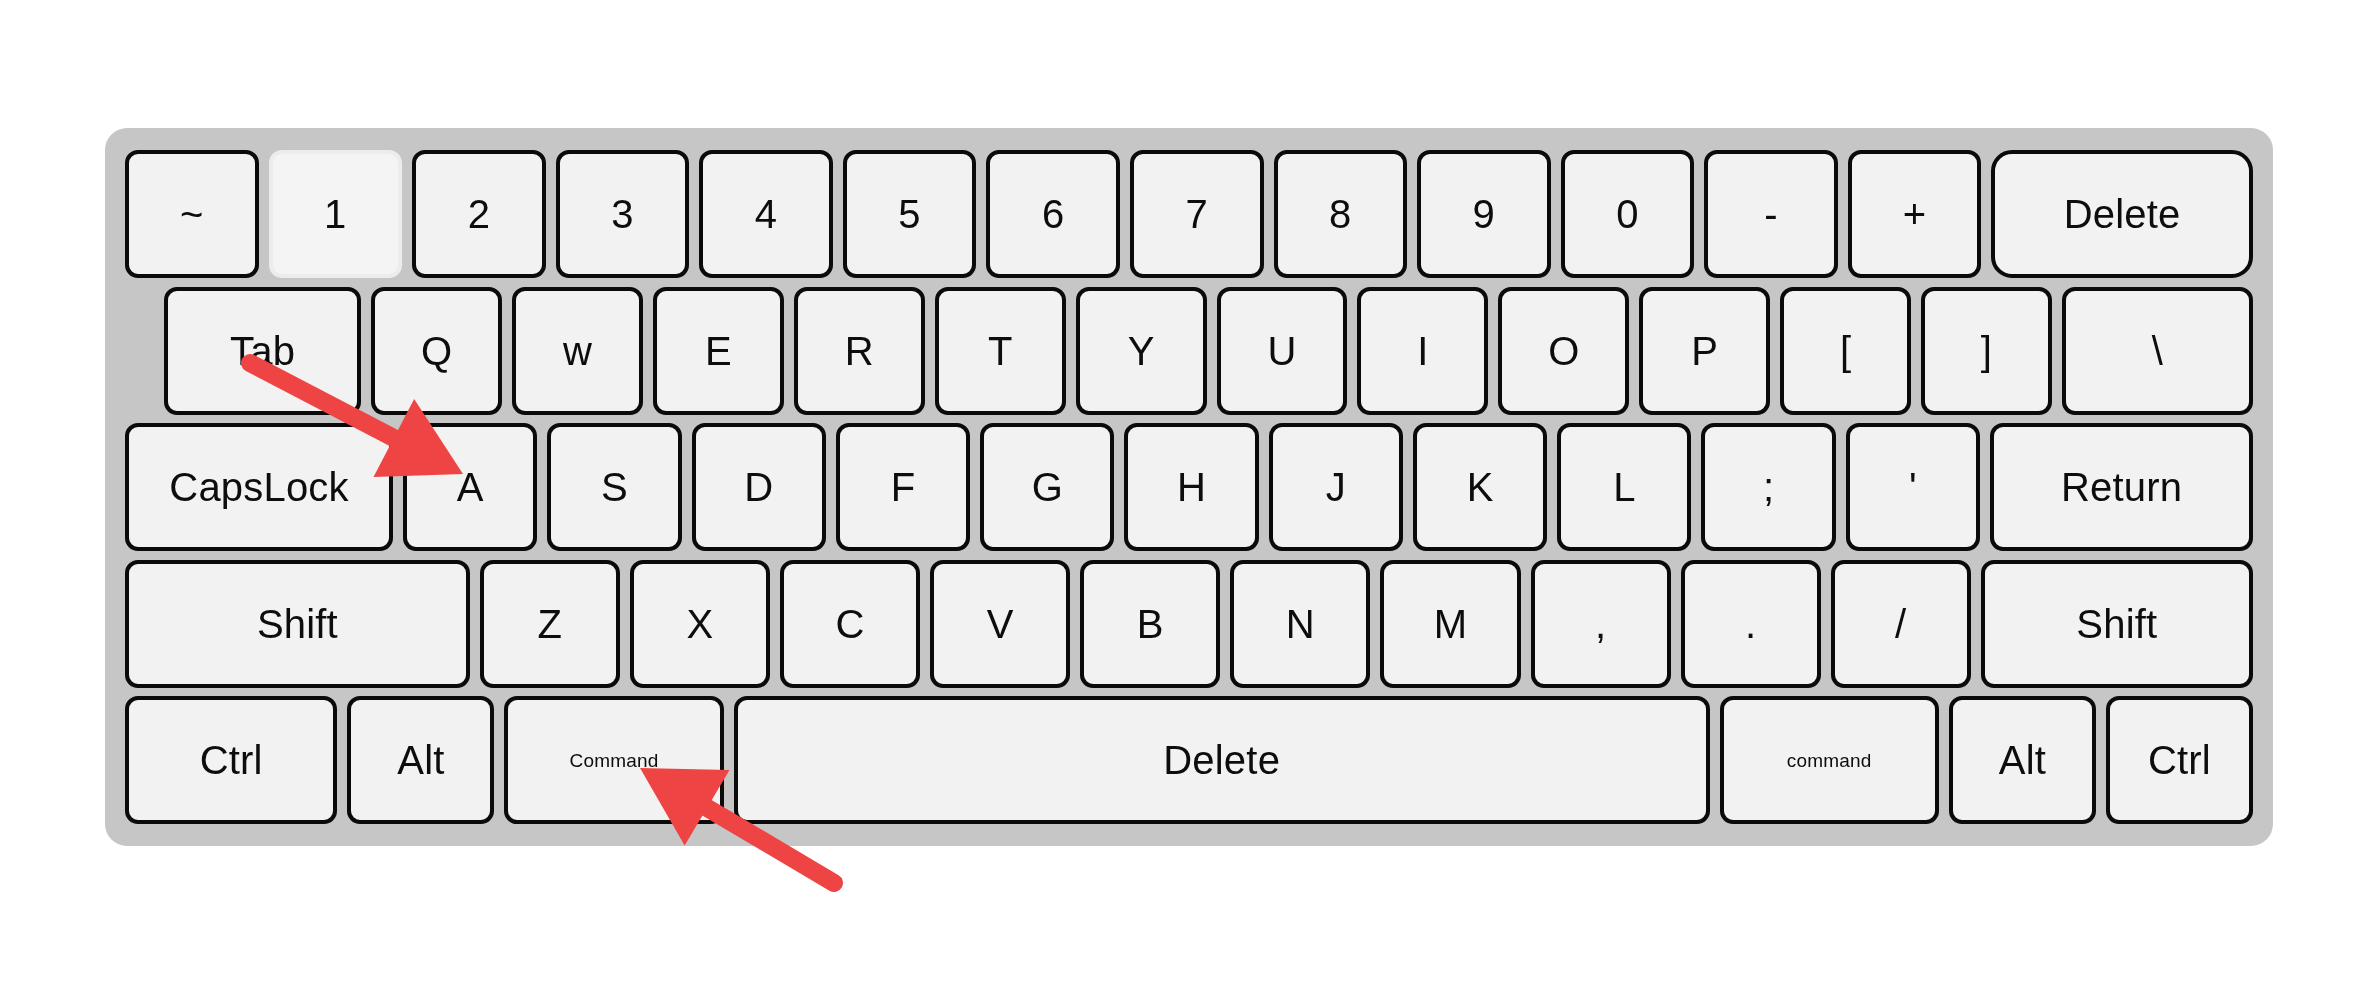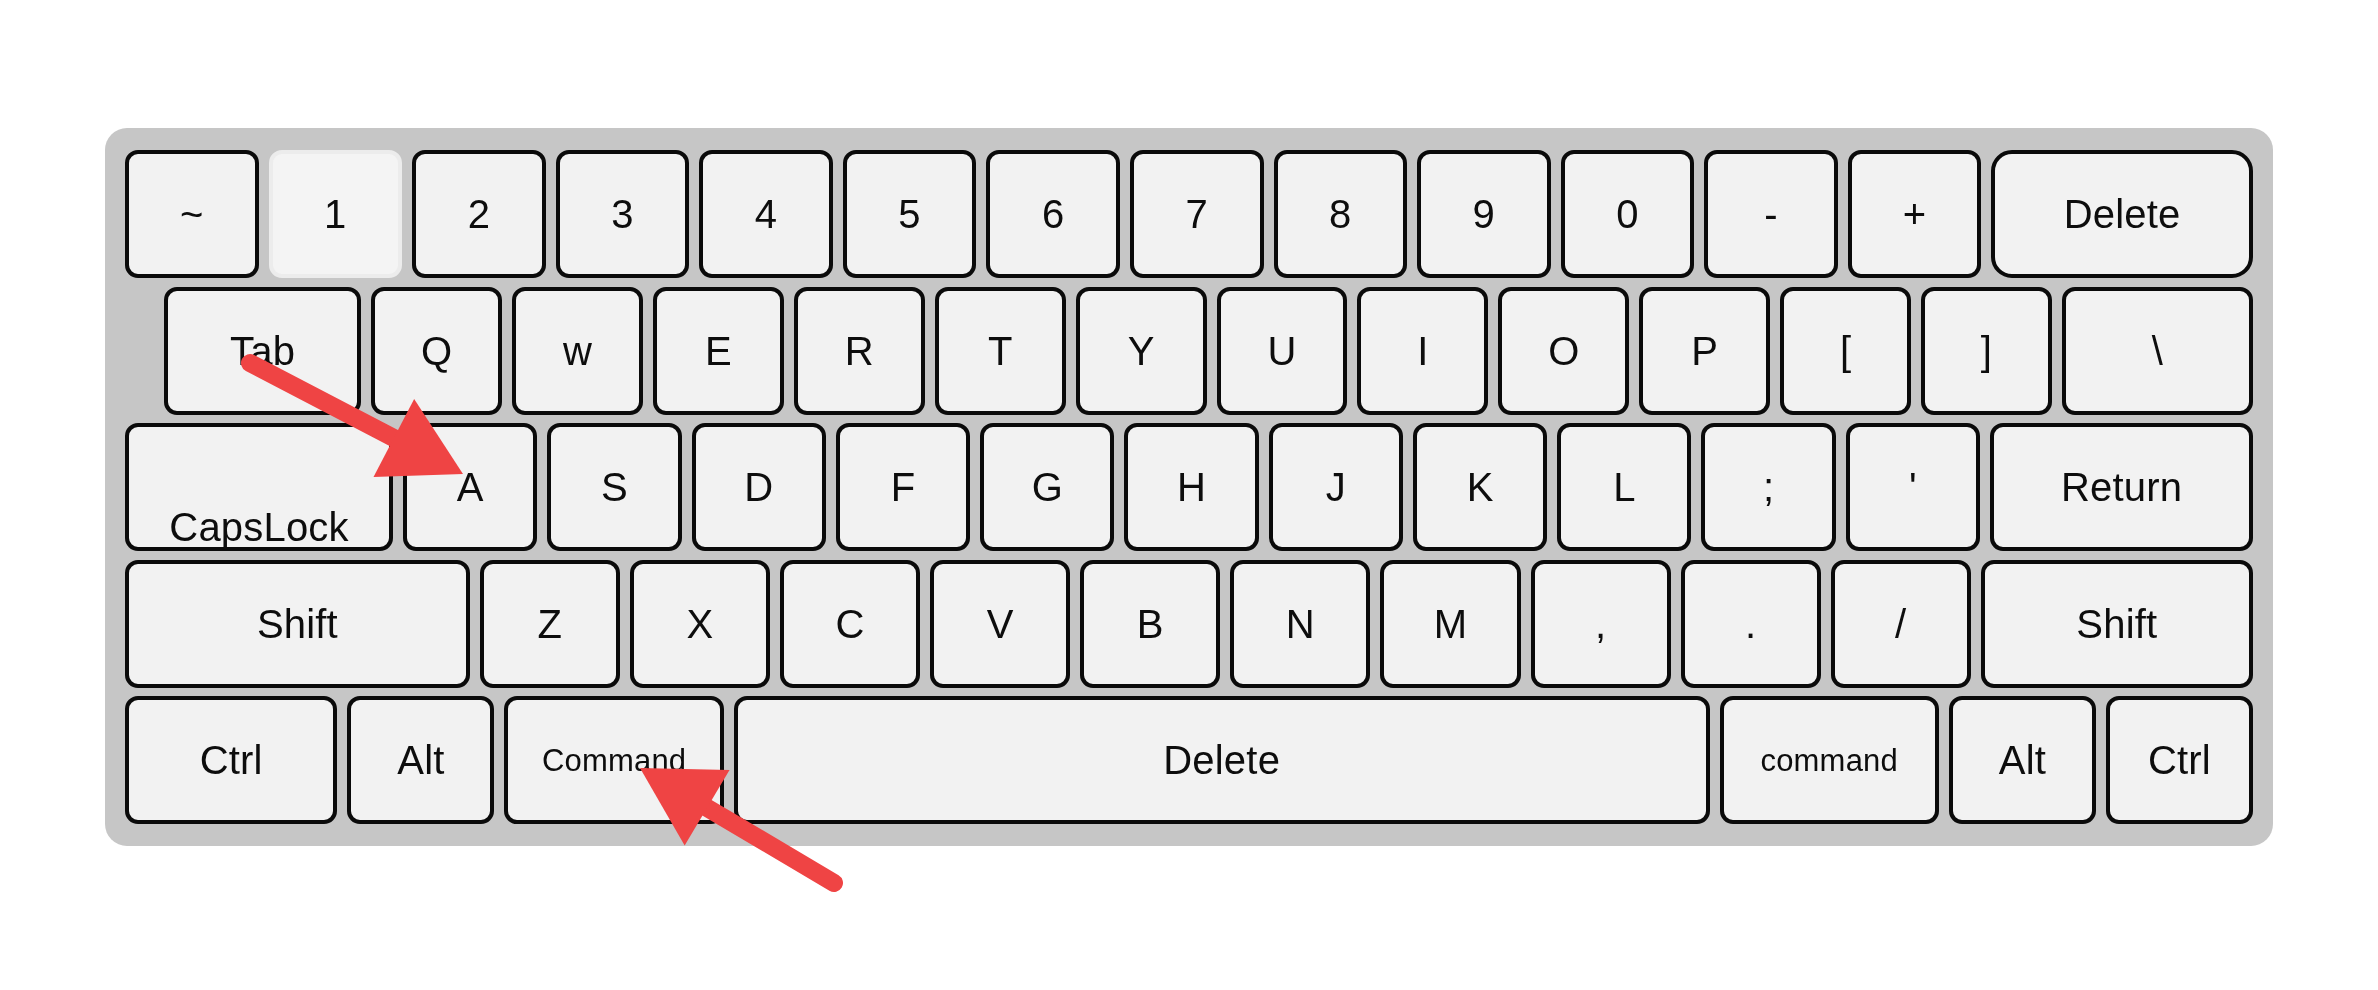--- a/index.html
+++ b/index.html
@@ -68,29 +68,29 @@
   }
 
   
   .key.is-active {
     background: #f4f4f4;
     border: 4px solid #ececec;
   }
 
   
   .key.label-small {
-    font-size: 31px;
+    font-size: 19px;
   }
 
   
   .w-1     { flex-grow: 1; }
   .w-delete{ flex-grow: 2.02; border-radius: 21px; }
   .w-tab   { flex-grow: 1.54; margin-left: 39px; }
   .w-bslash{ flex-grow: 1.49; }
-  .w-caps  { flex-grow: 2.06; align-items: flex-end; }
+  .w-caps  { flex-grow: 2.06; }
   .w-return{ flex-grow: 2.02; }
   .w-shiftl{ flex-grow: 2.55; }
   .w-shiftr{ flex-grow: 2.00; }
   .w-ctrl  { flex-grow: 1.47; }
   .w-alt   { flex-grow: 1.00; }
   .w-cmdl  { flex-grow: 1.52; }
   .w-space { flex-grow: 6.96; }
   .w-cmdr  { flex-grow: 1.52; }
   .w-altr  { flex-grow: 1.00; }
   .w-ctrlr { flex-grow: 1.00; }

